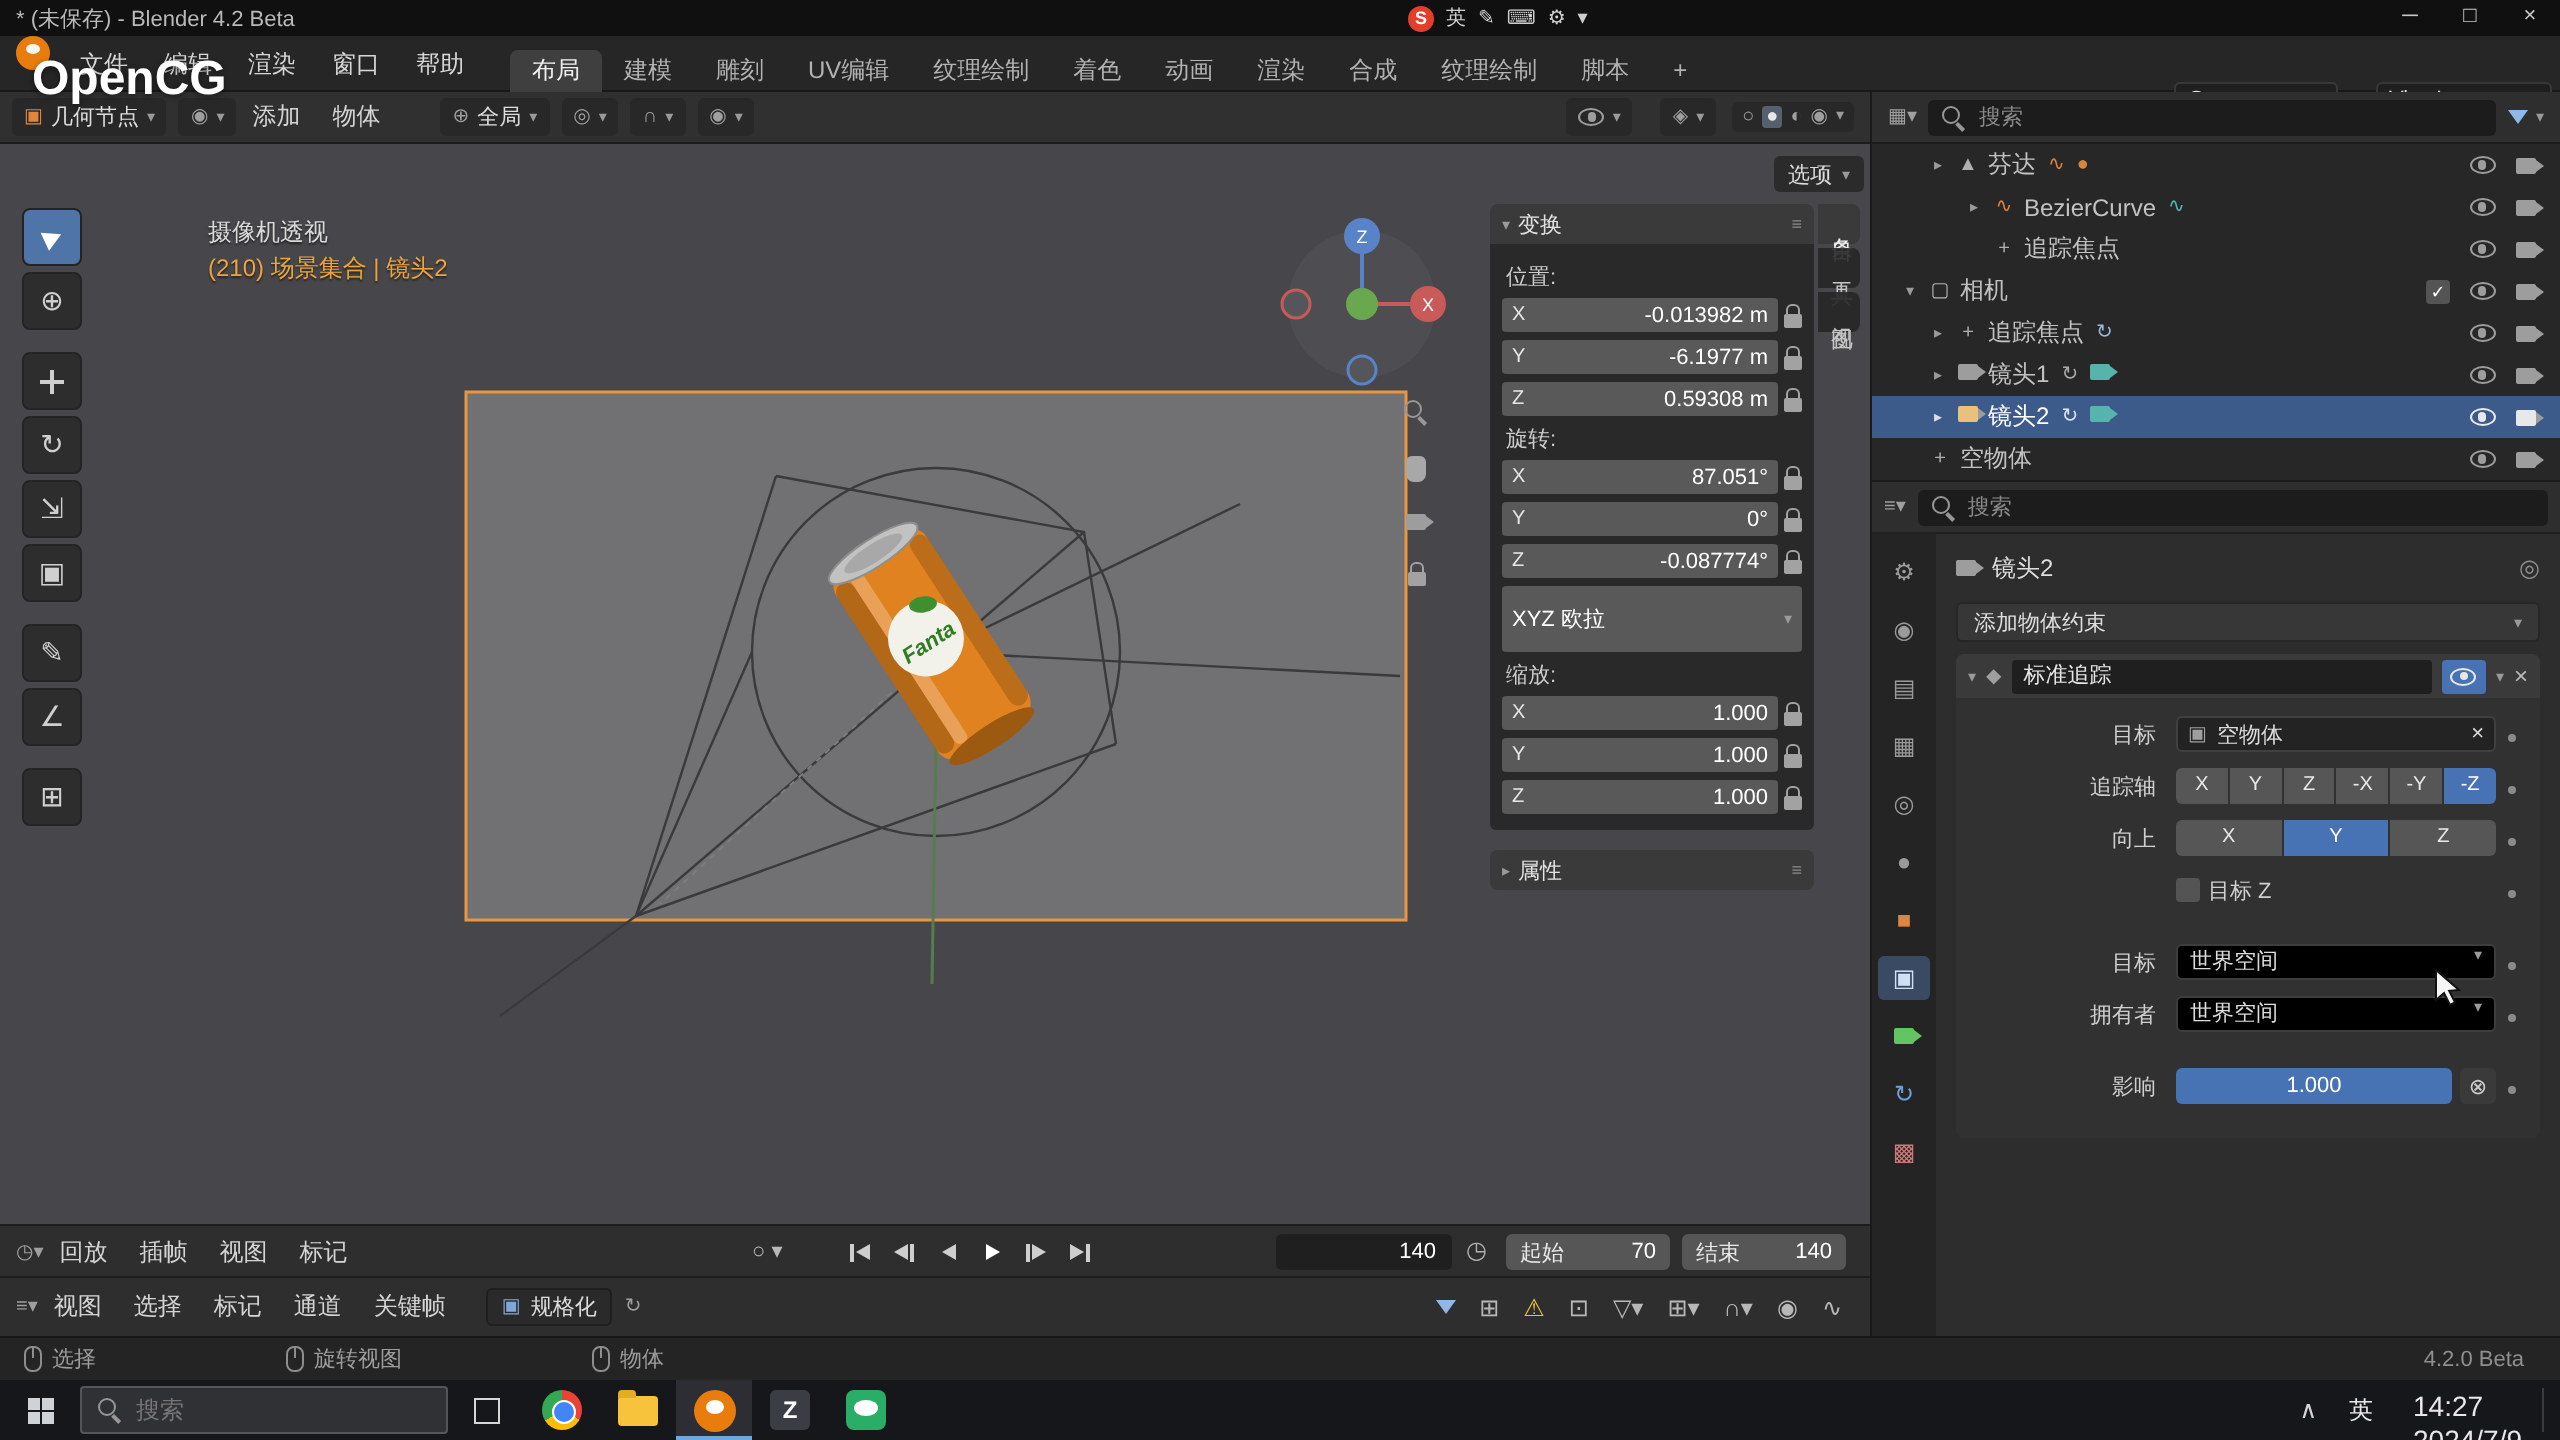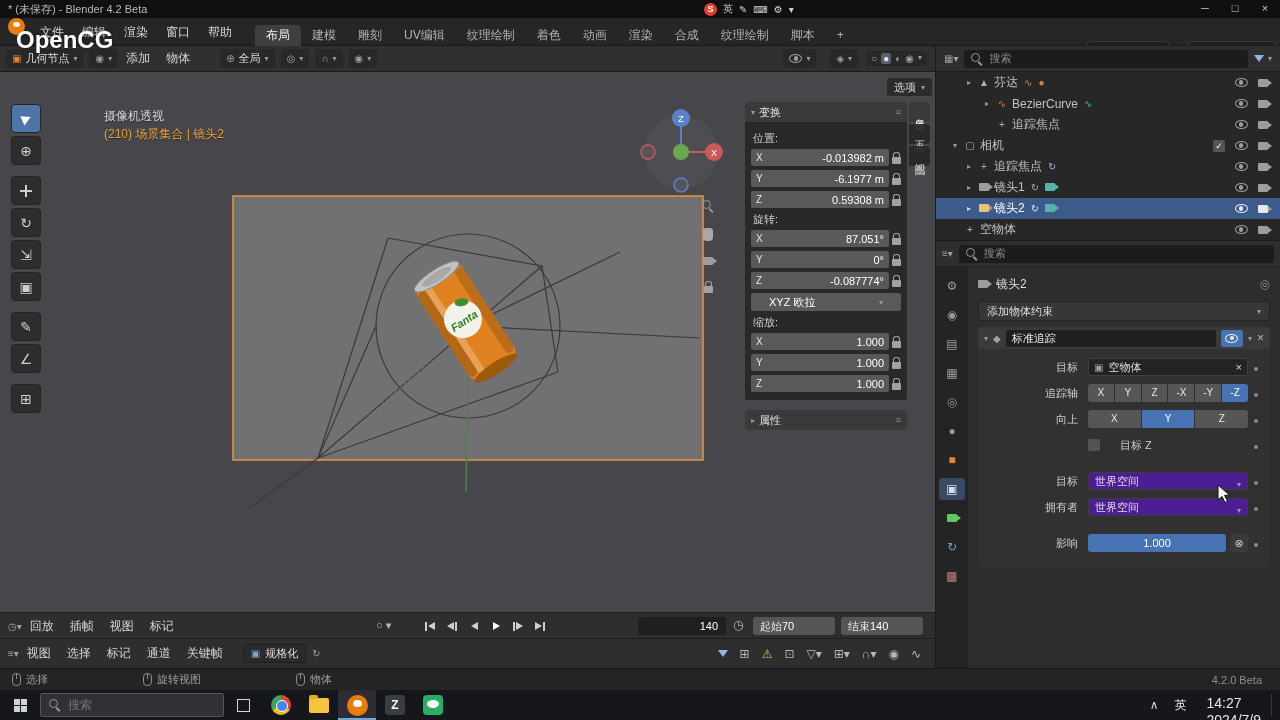--- a/index.html
+++ b/index.html
@@ -69,21 +69,21 @@
 
 
 .npanel{left:745px;top:102px;width:162px;z-index:20}
 .np-hdr{height:20px;background:#3a3a3a;border-radius:4px 4px 0 0;display:flex;align-items:center;padding:0 6px;font-size:11px;color:#e2e2e2;gap:4px}
 .np-body{background:rgba(40,40,40,.96);padding:6px 6px 8px 6px;border-radius:0 0 3px 3px}
 .np-cap{font-size:11px;color:#cdcdcd;margin:3px 0 3px 2px}
 .frow{display:flex;align-items:center;margin-bottom:4px;gap:3px}
 .nfield{flex:1;display:flex;align-items:center;background:#595959;border-radius:2px;height:17px;padding:0 5px;color:#fff}
 .nfield .ax{color:#e6e6e6;font-size:10px;margin-right:4px}
 .nfield .val{flex:1;text-align:right;font-size:11px;white-space:nowrap}
-.np-dd{display:flex;align-items:center;background:#595959;border-radius:2px;height:18px;padding:0 18px;color:#fff;font-size:11px;margin-bottom:4px}
+.np-dd{display:flex;align-items:center;background:#595959;border-radius:2px;height:33px;padding:0 5px;color:#fff;font-size:11px;margin-bottom:4px}
 .np-dd .cv{flex:1}
 .np-tabs{left:909px;top:102px;display:flex;flex-direction:column;gap:2px;z-index:20}
 .np-tab{writing-mode:vertical-rl;background:rgba(38,38,38,.9);color:#c4c4c4;font-size:11px;padding:8px 3px;border-radius:0 4px 4px 0;letter-spacing:2px}
 .np-tab.active{background:#3a3a3a;color:#f0f0f0}
 
 
 .outliner{left:935px;top:72px;width:345px;height:168px;background:#272727;border-left:1px solid #1a1a1a;overflow:hidden}
 .ol-row{display:flex;align-items:center;height:21px;padding-right:6px;color:#c2c2c2;font-size:12px}
 .ol-row.sel{background:#3c5a8a;color:#fff}
 .ol-exp{width:14px;text-align:center;font-size:8px;color:#9a9a9a}
@@ -104,40 +104,40 @@
 .prow{display:flex;align-items:center;height:20px;margin-bottom:6px;padding:0 6px}
 .plabel{width:104px;text-align:right;padding-right:10px;color:#cfcfcf;font-size:11px;white-space:nowrap}
 .pfield{flex:1;display:flex;align-items:center}
 .pdot{width:16px;text-align:center}
 .objfield{flex:1;display:flex;align-items:center;gap:5px;background:#232323;border:1px solid #404040;border-radius:3px;height:18px;padding:0 5px;font-size:11px;color:#ddd}
 .seg{flex:1;display:flex;gap:1px}
 .seg>span{background:#565656;color:#e8e8e8;text-align:center;font-size:10px;height:18px;line-height:18px;flex:1}
 .seg>span:first-child{border-radius:3px 0 0 3px}
 .seg>span:last-child{border-radius:0 3px 3px 0}
 .seg>span.on{background:#4772b3;color:#fff}
-.ddl{flex:1;display:flex;align-items:flex-end;background:#4c1d95;border:1px solid #3d3d3d;border-radius:3px;height:18px;padding:0 6px;color:#ddd;font-size:11px}
+.ddl{flex:1;display:flex;align-items:flex-start;background:#000000;border:1px solid #3d3d3d;border-radius:3px;height:18px;padding:0 6px;color:#ddd;font-size:11px}
 .ddl .cv{flex:1}
 .slider{flex:1;height:18px;background:#4772b3;border-radius:3px;text-align:center;color:#fff;font-size:11px;line-height:18px}
 .xbtn{width:18px;height:18px;background:#3a3a3a;border-radius:3px;display:flex;align-items:center;justify-content:center;color:#ccc;margin-left:4px;font-size:11px}
 .cbox{margin:4px 6px;background:#353535;border-radius:4px;overflow:hidden}
 .cbox-hdr{height:22px;display:flex;align-items:center;gap:5px;padding:0 6px;background:#3a3a3a}
 .cname{flex:1;background:#1f1f1f;border-radius:2px;height:17px;line-height:17px;padding:0 6px;color:#e8e8e8;font-size:11px}
 .eyechip{width:22px;height:17px;background:#4772b3;border-radius:2px;display:flex;align-items:center;justify-content:center}
 .cbox-body{background:#313131;padding:8px 0 10px 0}
 .addc{margin:4px 6px 6px 6px;height:20px;background:#373737;border:1px solid #262626;border-radius:3px;display:flex;align-items:center;padding:0 8px;color:#ddd;font-size:11px}
 
 
 .timeline{left:0;top:612px;width:935px;height:26px;background:#2e2e2e;border-top:1px solid #1d1d1d;position:absolute}
 .dsheet{left:0;top:638px;width:935px;height:30px;background:#2e2e2e;border-top:1px solid #1d1d1d;display:flex;align-items:center}
 .tr-btn{width:20px;height:18px;display:flex;align-items:center;justify-content:center;gap:1px}
 .tri-r{width:0;height:0;border-left:7px solid #cfcfcf;border-top:4.5px solid transparent;border-bottom:4.5px solid transparent}
 .tri-l{width:0;height:0;border-right:7px solid #cfcfcf;border-top:4.5px solid transparent;border-bottom:4.5px solid transparent}
 .vbar{width:2px;height:9px;background:#cfcfcf}
 .tl-field{display:flex;width:82px;height:18px;background:#565656;border-radius:3px;padding:0 7px;align-items:center;font-size:11px;color:#e8e8e8}
-.tl-field .v{flex:1;text-align:left;color:#fff}
+.tl-field .v{flex:1;text-align:right;color:#fff}
 .framef{width:88px;height:18px;background:#1f1f1f;border-radius:3px;color:#fff;font-size:11px;text-align:right;padding:0 8px;line-height:18px}
 .normchip{display:flex;align-items:center;gap:5px;background:#2a2a2a;border:1px solid #1f1f1f;border-radius:3px;height:19px;padding:0 7px;margin-left:12px;font-size:11px;color:#ddd}
 .ds-icons{margin-left:auto;display:flex;align-items:center;gap:12px;margin-right:14px;color:#b8b8b8;font-size:12px}
 
 
 .statusbar{left:0;top:668px;width:1280px;height:22px;background:#242424;border-top:1px solid #171717;display:flex;align-items:center;font-size:11px;color:#9d9d9d}
 .sb-item{display:flex;align-items:center;margin-right:95px}
 .sb-ver{margin-left:auto;margin-right:18px;color:#8f8f8f}
 
 
@@ -654,21 +654,21 @@
               <span>X</span>
               <span class="on">Y</span>
               <span>Z</span>
             </span>
             <span class="pdot"><span class="dot"></span></span>
           </div>
           <div class="prow">
             <span class="plabel"></span>
             <span class="pfield">
               <span class="i-chk" style="color:transparent">✓</span>
-              <span style="margin-left:20px;color:#cfcfcf;font-size:11px">目标 Z</span>
+              <span style="margin-left:4px;color:#cfcfcf;font-size:11px">目标 Z</span>
             </span>
             <span class="pdot"><span class="dot"></span></span>
           </div>
           <div style="height:10px"></div>
           <div class="prow">
             <span class="plabel">目标</span>
             <span class="ddl">
               <span class="cv">世界空间</span>
               <span class="arrow">▾</span>
             </span>

